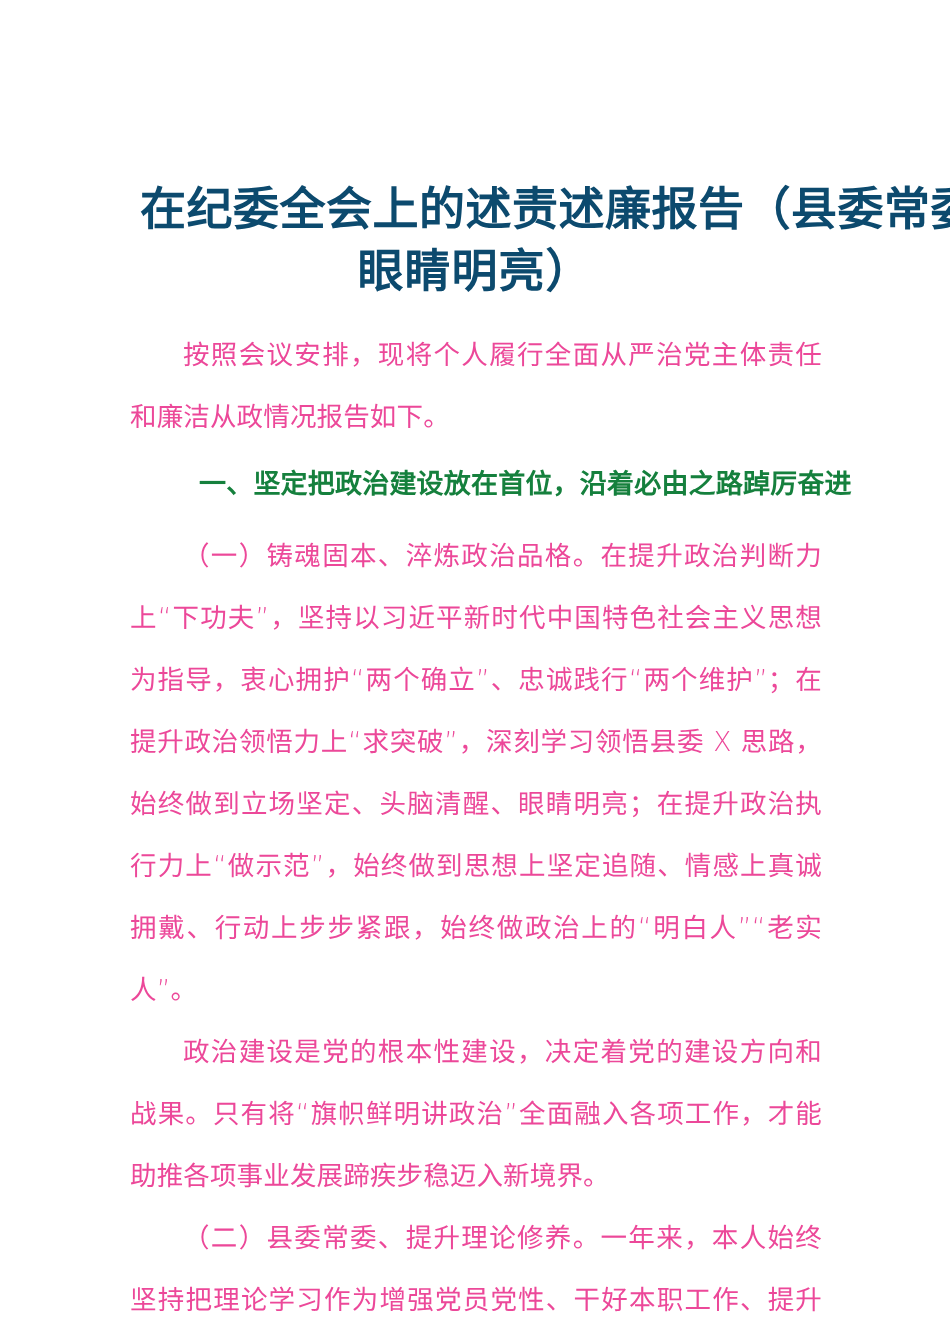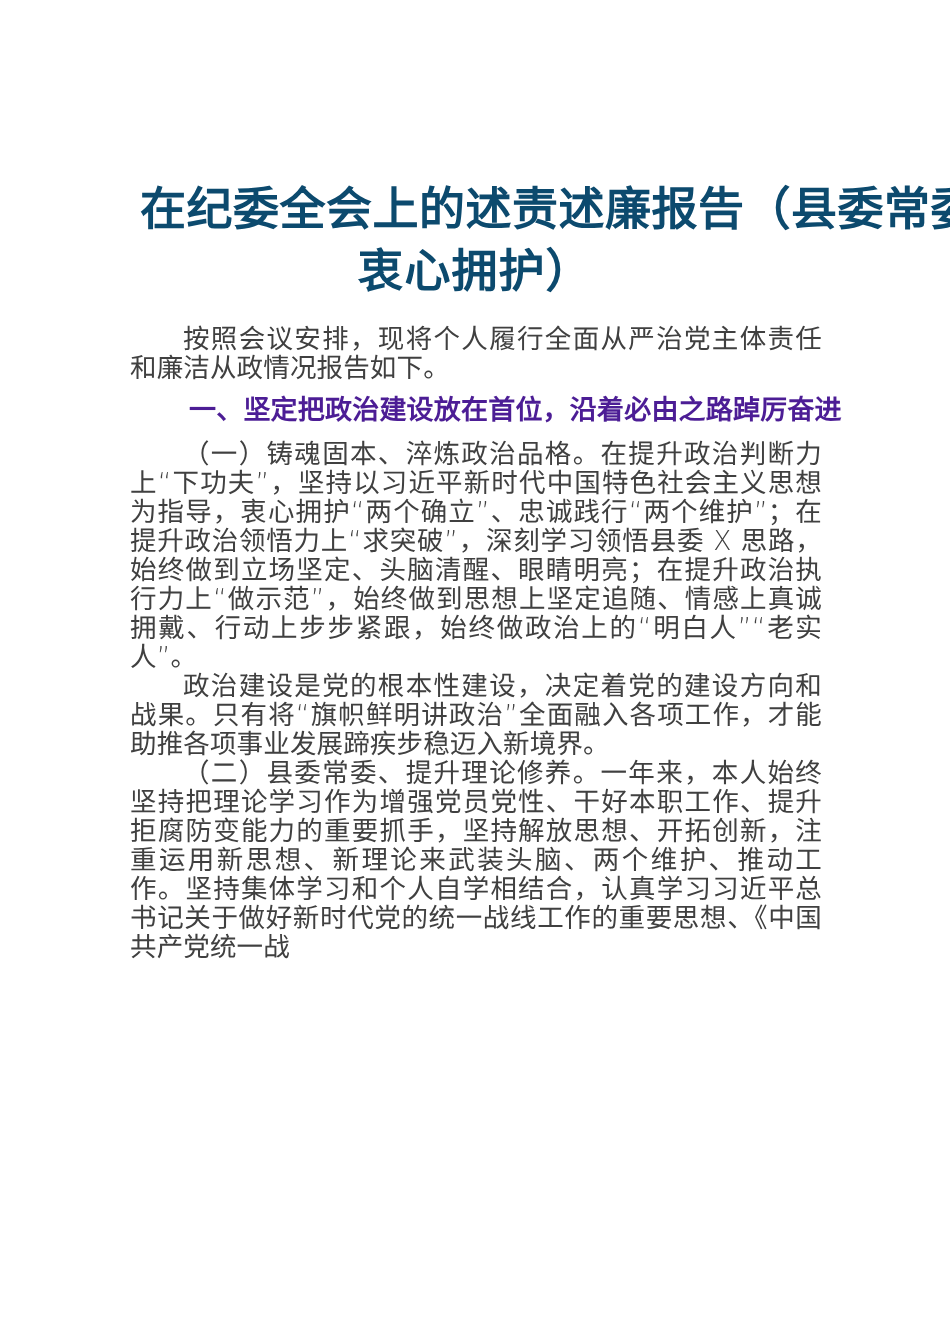--- a/index.html
+++ b/index.html
@@ -55,57 +55,57 @@
     position: absolute;
     left: 130px;
     top: 324px;
     width: 692px;
   }
 
   p.para {
     margin: 0;
     font-family: "DejaVu Sans", "Liberation Sans", sans-serif;
     font-size: 26.5px;
-    line-height: 29px;
+    line-height: 62px;
     text-align: justify;
     text-justify: inter-character;
     text-indent: 53px;
     letter-spacing: 0.15px;
-    color: #404040;
+    color: #ec4899;
     word-break: break-all;
     font-weight: 350;
   }
 
   
   p.heading1 {
-    margin: 6px;
-    font-family: Liberation Sans, sans-serif;
+    margin: 16px;
+    font-family: Liberation Mono, monospace;
     font-weight: 700;
     font-size: 27px;
     line-height: 44.6px;
     text-indent: 53px;
     letter-spacing: 0.2px;
-    color: #4c1d95;
+    color: #15803d;
     white-space: nowrap;
   }
 
   
   .leadin {
     font-family: "DejaVu Serif", "Liberation Serif", serif;
     font-weight: 400;
   }
 </style>
 </head>
 <body>
 
 <div class="page">
 
   <h1 class="doc-title">
     <span class="t-line l1">在纪委全会上的述责述廉报告（县委常委、</span>
-    <span class="t-line l2">衷心拥护）</span>
+    <span class="t-line l2">眼睛明亮）</span>
   </h1>
 
   <div class="body-block">
 
     <p class="para">按照会议安排，现将个人履行全面从严治党主体责任和廉洁从政情况报告如下。</p>
 
     <p class="heading1">一、坚定把政治建设放在首位，沿着必由之路踔厉奋进</p>
 
     <p class="para"><span class="leadin">（一）铸魂固本、淬炼政治品格。</span><span>在提升政治判断力上“下功夫”，坚持以习近平新时代中国特色社会主义思想为指导，衷心拥护“两个确立”、忠诚践行“两个维护”；在提升政治领悟力上“求突破”，深刻学习领悟县委 X 思路，始终做到立场坚定、头脑清醒、眼睛明亮；在提升政治执行力上“做示范”，始终做到思想上坚定追随、情感上真诚拥戴、行动上步步紧跟，始终做政治上的“明白人”“老实人”。</span></p>
 

